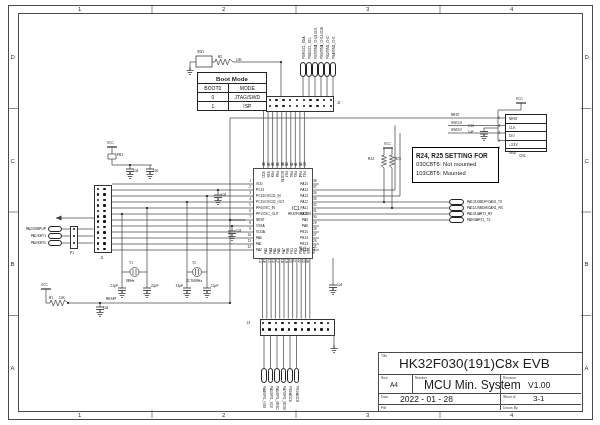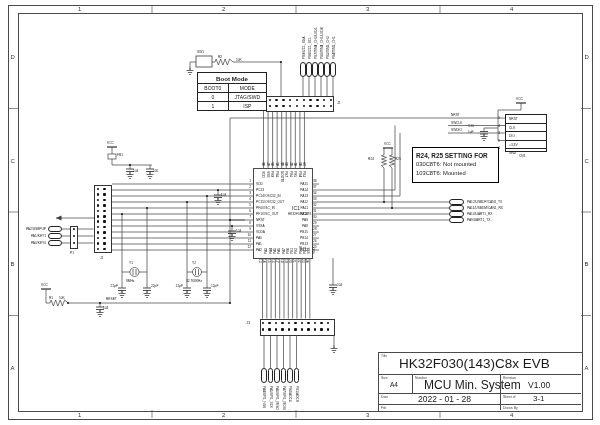--- a/index.html
+++ b/index.html
@@ -434,29 +434,29 @@
 
   <div class="frame" style="left:378px;top:352px;width:203px;height:58px;background:#fff;"></div>
   <div class="abs">
     <div class="abs" style="left:378px;top:374px;width:203px;border-top:0.8px solid #4a4a4a;"></div>
     <div class="abs" style="left:378px;top:393px;width:203px;border-top:0.8px solid #4a4a4a;"></div>
     <div class="abs" style="left:378px;top:404px;width:203px;border-top:0.8px solid #4a4a4a;"></div>
     <div class="abs" style="left:412px;top:374px;height:19px;border-left:0.8px solid #4a4a4a;"></div>
     <div class="abs" style="left:500px;top:374px;height:36px;border-left:0.8px solid #4a4a4a;"></div>
   </div>
   <span class="t tb-lab" style="left:381px;top:354px;">Title</span>
-  <span class="t" style="left:399px;top:357px;font-size:13.5px;">HK32F030(143)C8x EVB</span>
+  <span class="t" style="left:399px;top:357px;font-size:13.5px;">HK32F030(191)C8x EVB</span>
   <span class="t tb-lab" style="left:381px;top:376px;">Size</span>
   <span class="t" style="left:390px;top:382px;font-size:6.5px;">A4</span>
   <span class="t tb-lab" style="left:415px;top:376px;">Number</span>
   <span class="t" style="left:424px;top:379px;font-size:12px;">MCU Min. System</span>
   <span class="t tb-lab" style="left:503px;top:376px;">Revision</span>
   <span class="t" style="left:528px;top:381px;font-size:8.5px;">V1.00</span>
   <span class="t tb-lab" style="left:381px;top:395px;">Date</span>
-  <span class="t" style="left:418px;top:394.5px;font-size:8.5px;">2022 - 01 - 28</span>
+  <span class="t" style="left:400px;top:394.5px;font-size:8.5px;">2022 - 01 - 28</span>
   <span class="t tb-lab" style="left:503px;top:395px;">Sheet of</span>
   <span class="t" style="left:533px;top:394.5px;font-size:8px;">3-1</span>
   <span class="t tb-lab" style="left:381px;top:405.5px;">File</span>
   <span class="t tb-lab" style="left:503px;top:405.5px;">Drawn By</span>
 
   <div id="labels-layer">
       <span class="t micro" style="left: 256px; top: 182.4px;">VDD</span>
       <span class="t micro-r" style="left: 251px; top: 179.4px;">1</span>
       <span class="t micro" style="left: 256px; top: 188.4px;">PC13</span>
       <span class="t micro-r" style="left: 251px; top: 185.4px;">2</span>

